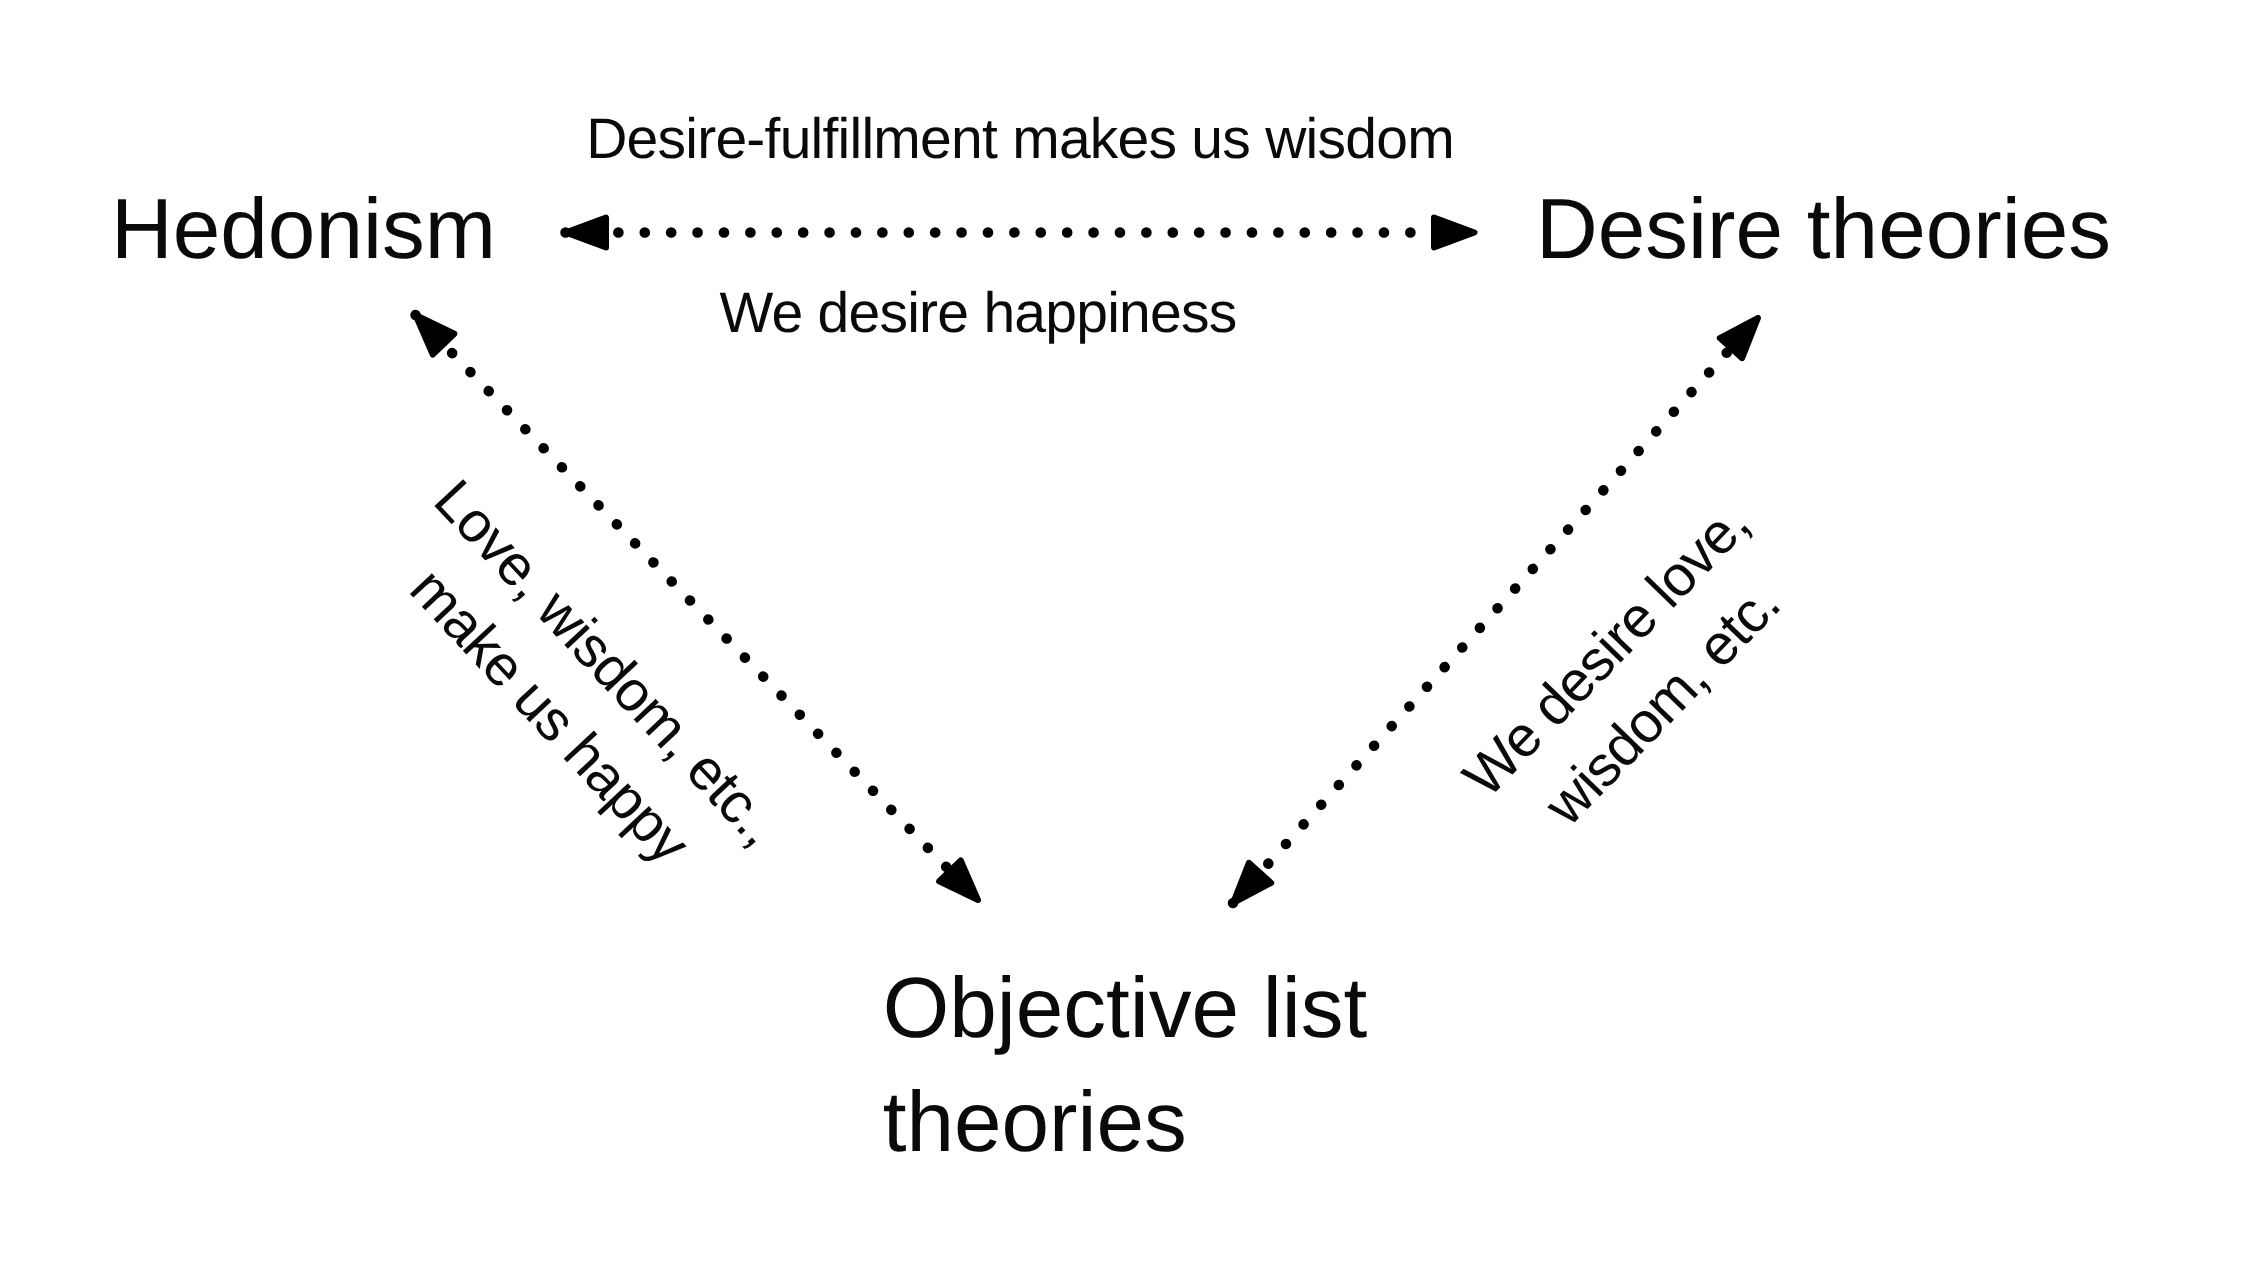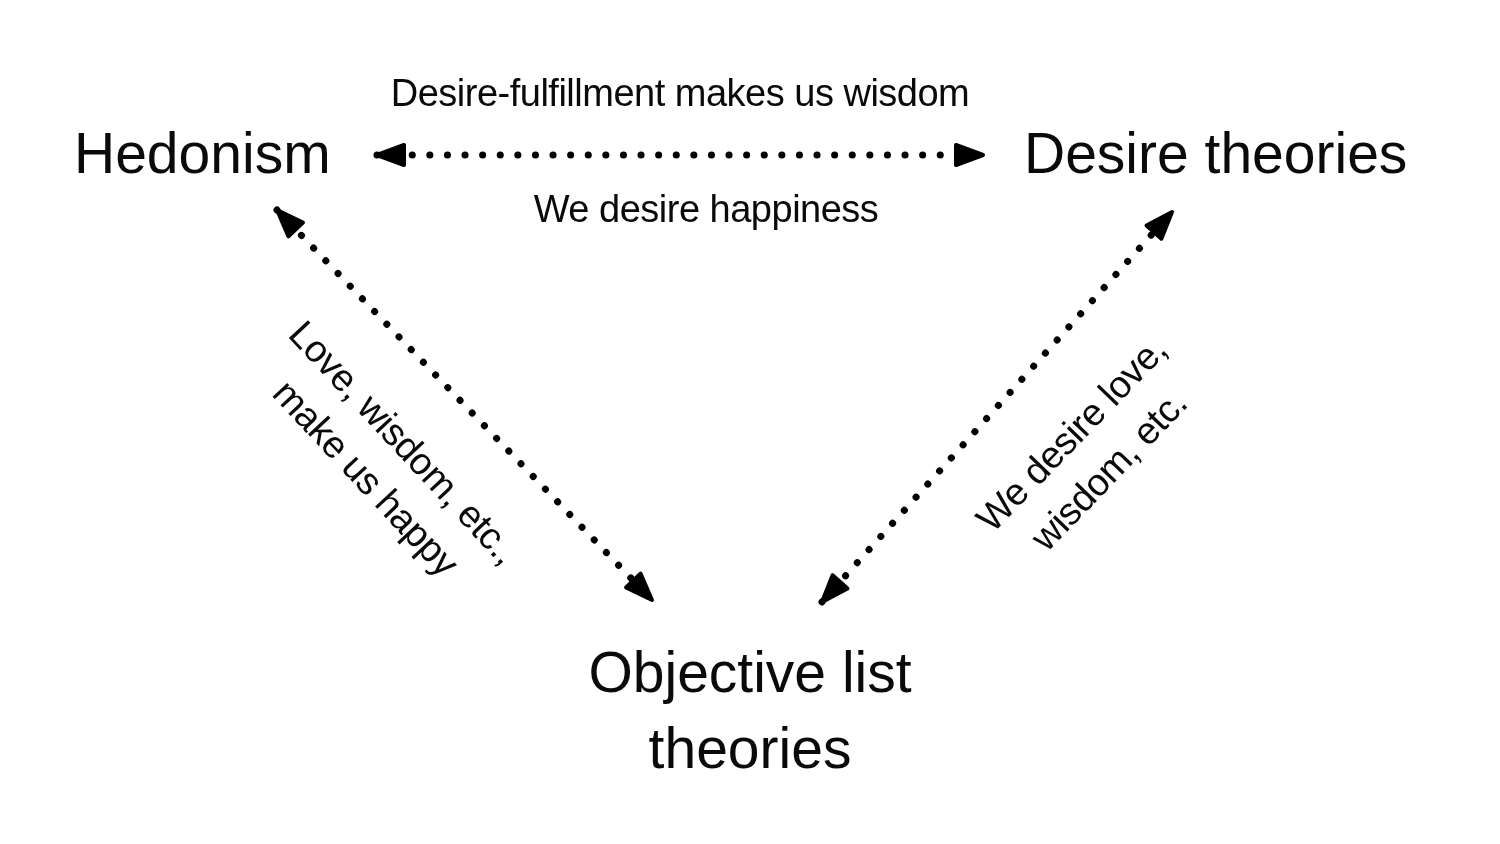--- a/index.html
+++ b/index.html
@@ -18,21 +18,20 @@
   .stage{position:relative;width:1500px;height:844px;}
   .arrows{position:absolute;left:0;top:0;color:var(--arrow);}
   .node{
     position:absolute;
     font-weight:400;
     font-size:57px;
     line-height:58px;
     white-space:nowrap;
   }
   .node.center{
-    text-align:center;
     transform:translateX(-50%);
     line-height:76px;
     white-space:normal;
   }
   .edge-label{
     position:absolute;
     font-size:38px;
     font-weight:400;
     white-space:nowrap;
     letter-spacing:-0.5px;
@@ -47,21 +46,21 @@
     transform:translate(-50%,-50%) rotate(47deg);
   }
   #right-label{
     left:1090px;top:452px;
     transform:translate(-50%,-50%) rotate(-46deg);
   }
   #hedonism{left:74px;top:124px;}
   #desire-theories{left:1024px;top:124px;}
   #objective{left:750px;top:634px;}
   #top-above{left:680px;top:72px;}
-  #top-below{left:706px;top:188px;}
+  #top-below{left:652px;top:188px;}
 </style>
 </head>
 <body>
 
 <div class="stage">
 
   <svg class="arrows" width="1500" height="844" viewBox="0 0 1500 844">
     <defs>
       <marker id="ah" markerUnits="userSpaceOnUse" markerWidth="38" markerHeight="30" refX="30" refY="13" orient="auto-start-reverse">
         <path d="M3,3 L30,13 L3,23 Z" fill="currentColor" stroke="currentColor" stroke-width="4" stroke-linejoin="round"></path>

